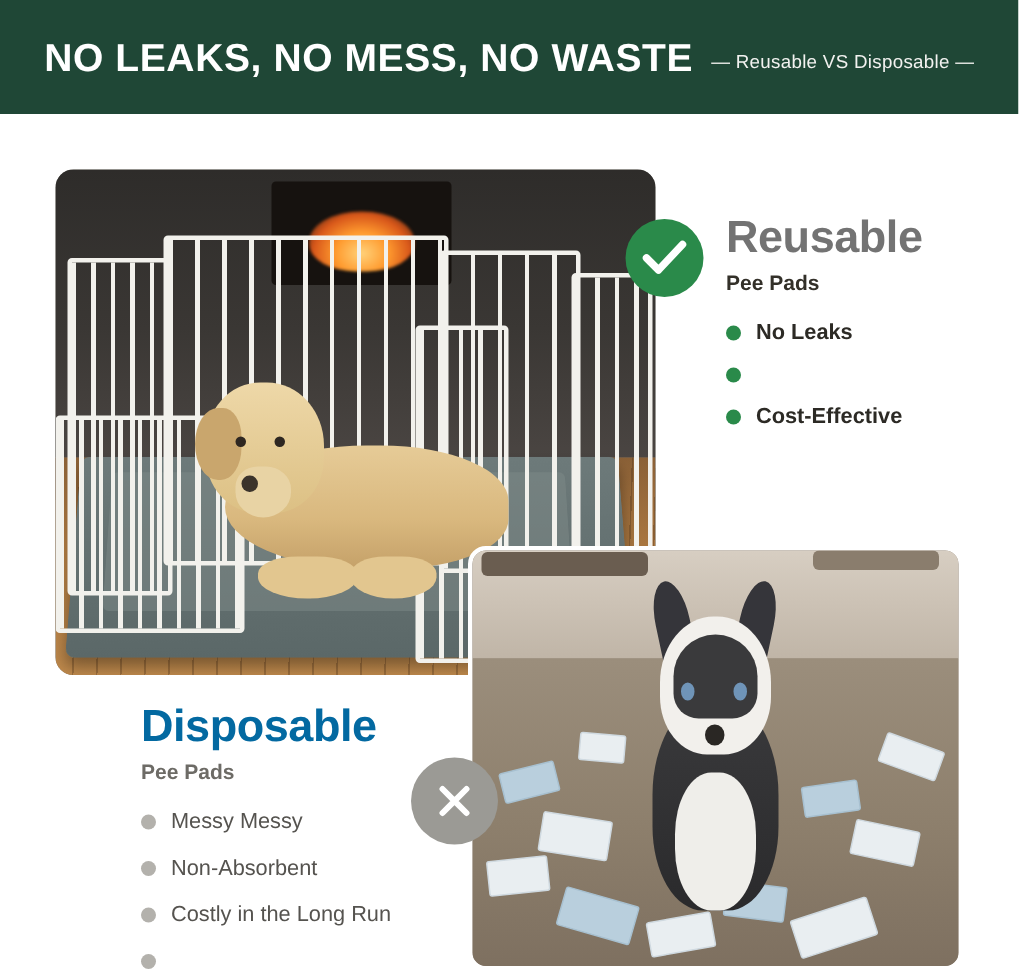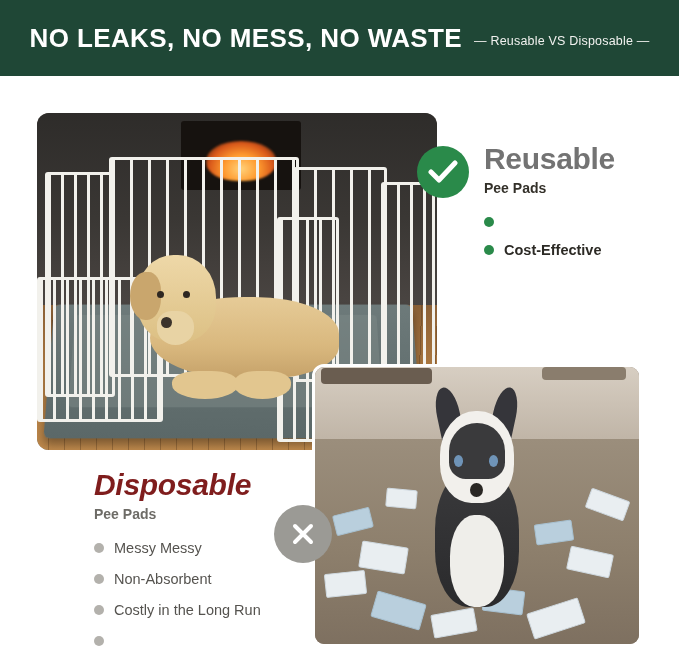--- a/index.html
+++ b/index.html
@@ -206,24 +206,23 @@
   }
 
   
   .disposable-head {
     position: absolute; left: 94px; top: 394px;
     width: 230px;
   }
   .disposable-title {
     font-size: 30px;
     font-weight: bold;
-    color: #7f1d1d;
+    color: #0369a1;
     line-height: 1;
     letter-spacing: -0.3px;
-    font-style: italic;
   }
   .disposable-sub {
     margin-top: 6px;
     font-size: 14px;
     font-weight: bold;
     color: #6d6b66;
   }
   .disposable-list {
     position: absolute; left: 94px; top: 456px;
     width: 230px;
@@ -389,20 +388,24 @@
       <path d="M3 12 L11 20 L27 3" stroke="#ffffff" stroke-width="5" fill="none" stroke-linecap="round" stroke-linejoin="round"></path>
     </svg>
   </div>
 
   <div class="reusable-head">
     <div class="reusable-title">Reusable</div>
     <div class="reusable-sub">Pee Pads</div>
   </div>
 
   <ul class="reusable-list">
+    <li>
+      <span class="dot-green"></span>
+      <span>No Leaks</span>
+    </li>
     <li>
       <span class="dot-green"></span>
     </li>
     <li>
       <span class="dot-green"></span>
       <span>Cost-Effective</span>
     </li>
   </ul>
 
   <div class="disposable-head">

